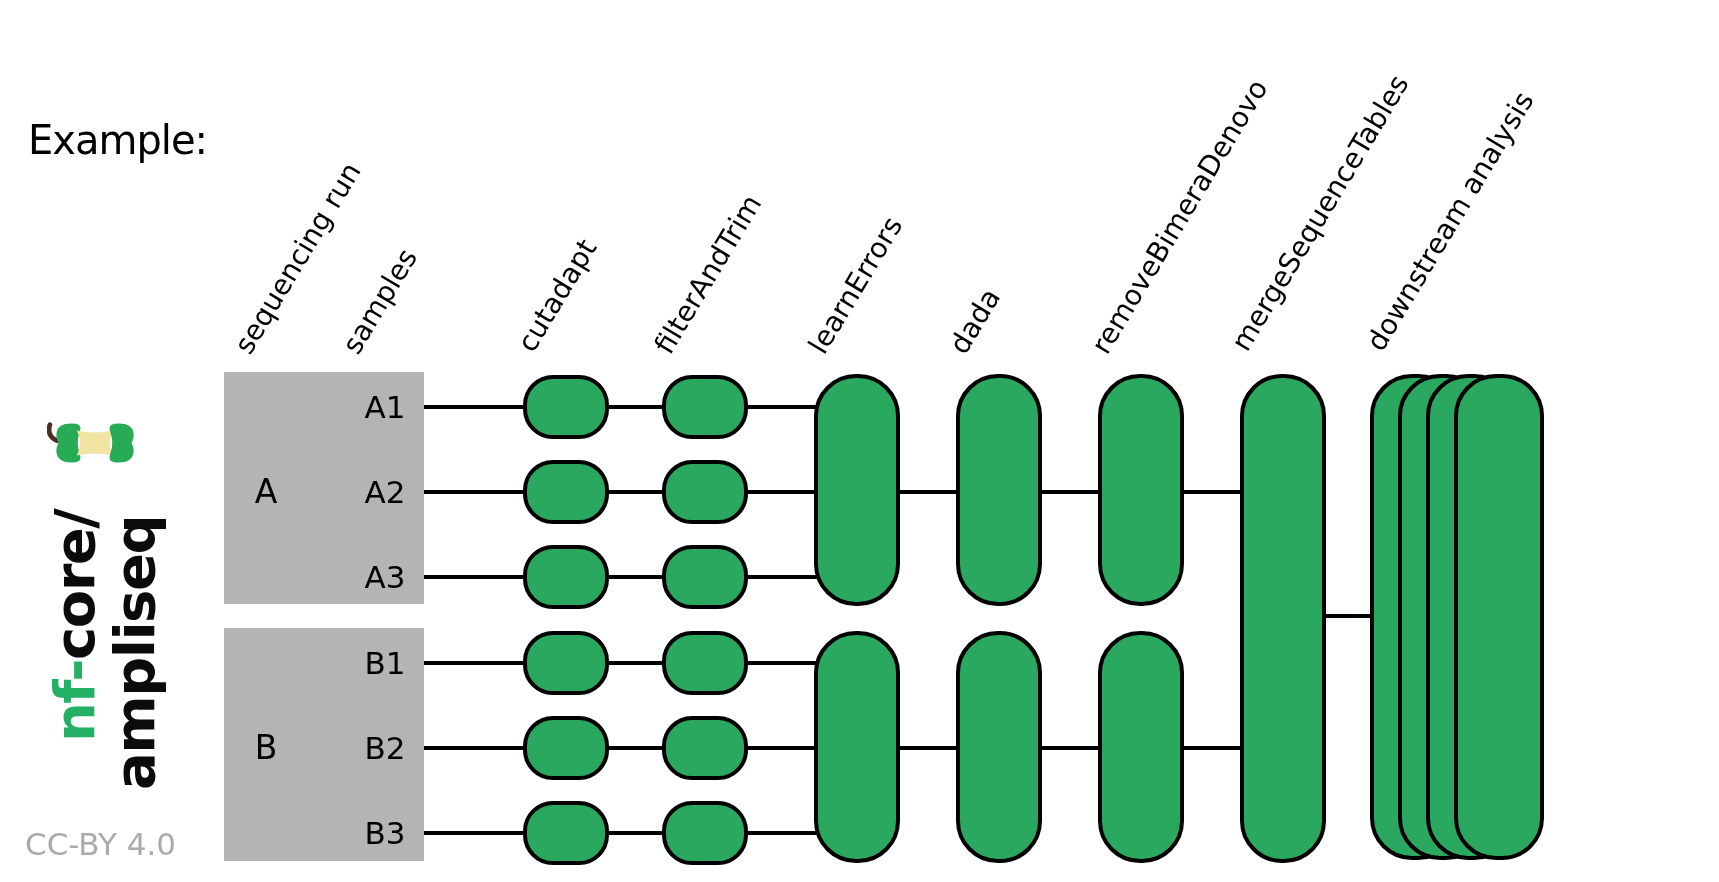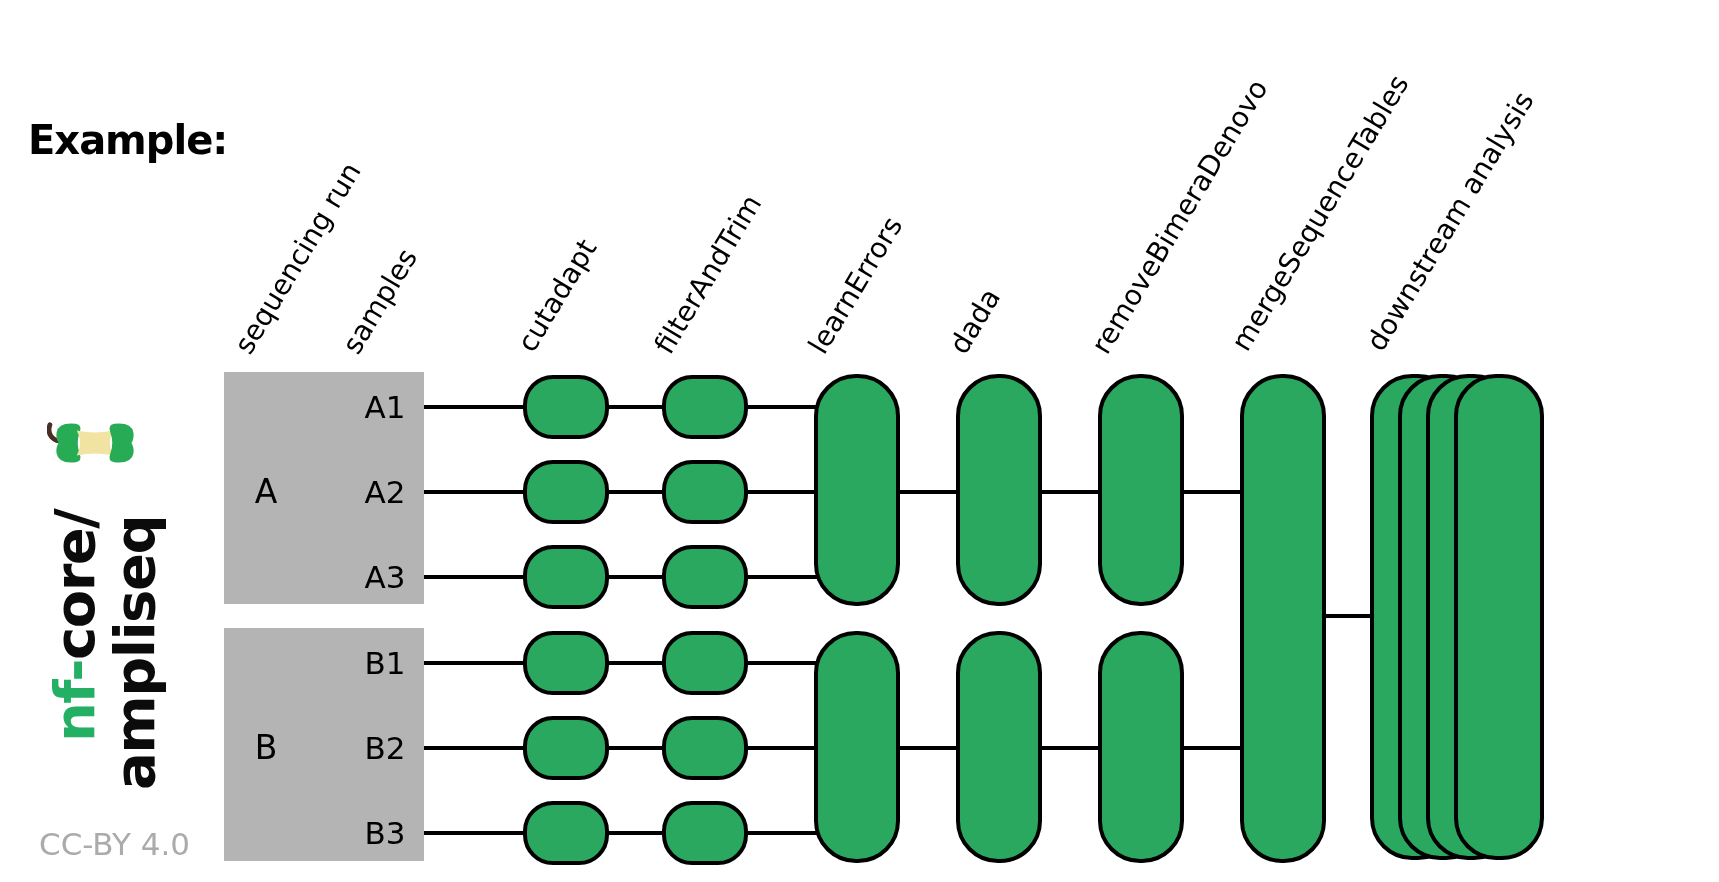--- a/index.html
+++ b/index.html
@@ -3,25 +3,25 @@
 <meta charset="utf-8">
 <style>
   html,body { margin:0; padding:0; background:#ffffff; }
   .canvas {
     position:relative; width:1719px; height:882px; background:#ffffff;
     overflow:hidden;
     font-family:"DejaVu Sans","Liberation Sans",sans-serif;
   }
   .title {
     position:absolute; left:28px; top:20px;
-    font-size:40px; font-weight:bold; letter-spacing:-1px;
+    font-size:40px; font-weight:normal; letter-spacing:-1px;
     line-height:48px; color:#000000; white-space:pre;
   }
   .license {
-    position:absolute; left:39px; top:826px;
+    position:absolute; left:25px; top:826px;
     font-size:31px; color:#ABABAB;
   }
   .logo { position:absolute; left:45px; top:385px; width:120px; height:405px; }
   .logo-inner {
     position:relative; width:405px; height:120px;
     transform-origin:0 0; transform:rotate(-90deg) translateX(-405px);
     font-weight:bold; font-size:56px; letter-spacing:-1.5px; line-height:60px;
     color:#0b0b0b; white-space:nowrap;
   }
   .logo-line1 { margin-left:48px; }

